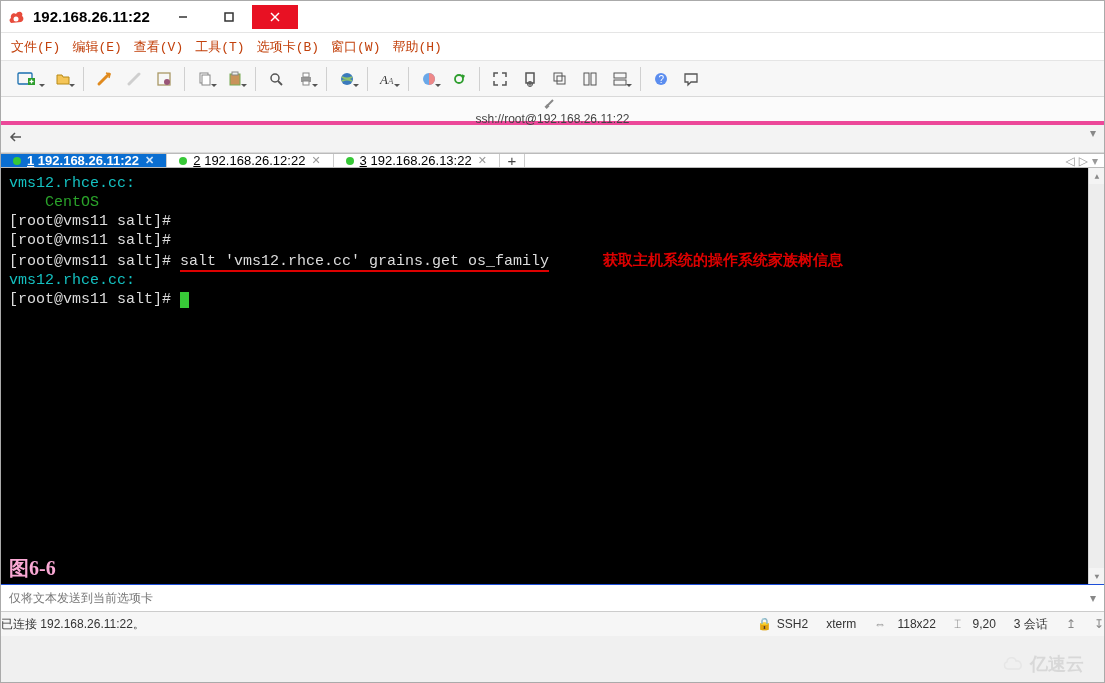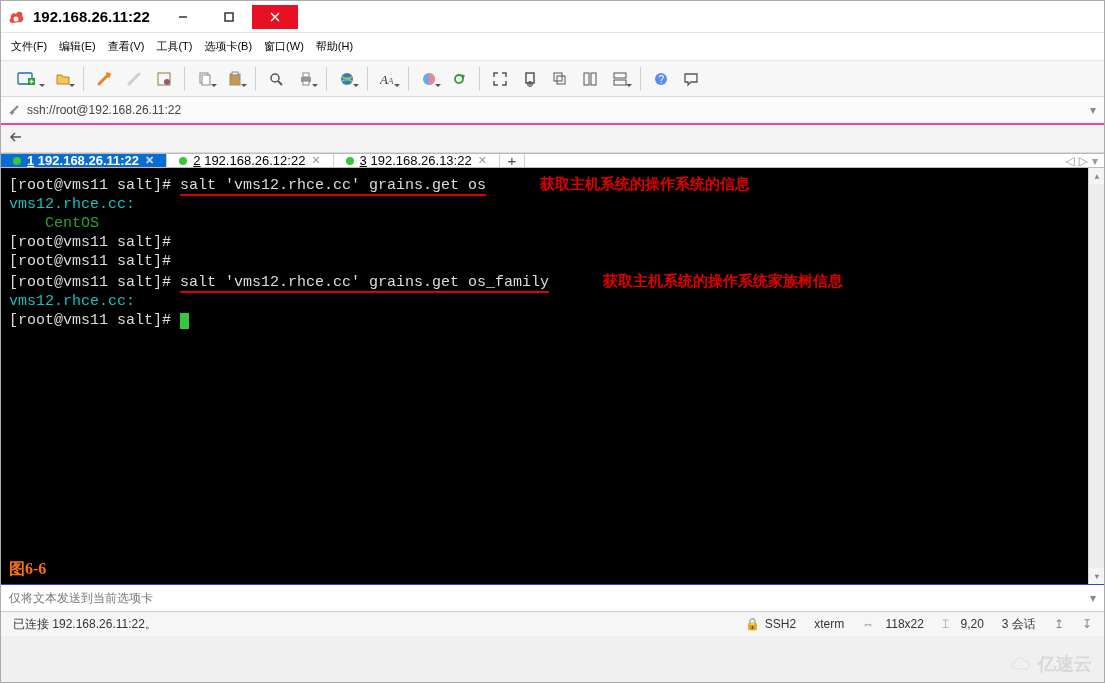--- a/index.html
+++ b/index.html
@@ -23,27 +23,27 @@
     border-bottom: 1px solid #e5e5e5;
   }
   .titlebar .app-icon { width:18px; height:18px; margin-right:8px; }
   .titlebar .title-strong { font-weight: bold; color:#000; font-size:15px; margin-right:10px; }
   .titlebar .title-rest { color:#888; font-size:15px; flex:1; }
   .winbtns { display:flex; }
   .winbtn { width:46px; height:24px; display:flex; align-items:center; justify-content:center; }
   .winbtn.close { background:#e81123; color:#fff; }
   .winbtn svg { display:block; }
   .menubar { height:28px; background:#fff; display:flex; align-items:center; padding:0 10px; gap:12px; border-bottom:1px solid #e5e5e5; }
-  .menubar span { color:#000000; font-size:11px; }
+  .menubar span { color:#c2410c; font-size:13px;font-family:Liberation Mono, monospace; }
   .toolbar { height:36px; background:#f7f7f7; display:flex; align-items:center; padding:0 6px; gap:2px; border-bottom:1px solid #d9d9d9; }
   .tb { width:28px; height:28px; display:flex; align-items:center; justify-content:center; border-radius:3px; color:#444; position:relative; }
   .tb.dd::after { content:""; position:absolute; right:2px; bottom:6px; border-left:3px solid transparent; border-right:3px solid transparent; border-top:3px solid #555; }
   .tb.wide { width:40px; }
   .sep { width:1px; height:24px; background:#d0d0d0; margin:0 4px; }
-  .addrbar { height:28px; background:#fbfbfb; border-bottom:2px solid #ec4899; display:flex; align-items:center; padding:0 8px; color:#444; }
+  .addrbar { height:28px; background:#fbfbfb; border-bottom:4px solid #ec4899; display:flex; align-items:center; padding:0 8px; color:#444;flex-direction:column; }
   .addrbar .plug { color:#888; margin-right:6px; }
   .addrbar .drop { margin-left:auto; color:#888; }
   .hintbar { height:28px; background:#f3f3f3; border-bottom:1px solid #d9d9d9; display:flex; align-items:center; padding:0 8px; color:#555; }
   .hintbar .arrow { margin-right:8px; color:#555; }
   .tabstrip { height:15px; background:#fff; display:flex; align-items:stretch; border-top:1px solid #bbb; border-bottom:1px solid #bbb; padding:0; position:relative; }
   .tab { display:flex; align-items:center; padding:0 12px; border-right:1px solid #ccc; font-size:13px; gap:6px; }
   .tab.active { background:#0a6ed1; color:#fff; font-weight:bold; }
   .tab.active .close-x { color:#cfe5fb; }
   .tab .dot { width:8px; height:8px; border-radius:50%; background:#37c837; }
   .tab .close-x { color:#999; font-size:11px; }
@@ -60,28 +60,28 @@
     position:relative;
     border-right:16px solid #e9e9e9;
   }
   .term-line { white-space:pre; }
   .p-white { color:#dcdcdc; }
   .p-teal { color:#14c0c0; }
   .p-green { color:#2aa32a;margin-top:47px; }
   .underline-red { border-bottom:2px solid #d00; }
   .annot { color:#d00; font-family:"Microsoft YaHei",sans-serif; font-weight:bold; }
   .cursor { display:inline-block; width:9px; height:16px; background:#37c837; vertical-align:text-bottom;}
-  .fig-label { position:absolute; left:8px; bottom:6px; color:#f97316; font-family:"Microsoft YaHei"; font-weight:bold; font-size:16px; }
+  .fig-label { position:absolute; left:8px; bottom:6px; color:#f9a8d4; font-family:"Microsoft YaHei"; font-weight:bold; font-size:20px; }
   .sendbar { height:28px; background:#fff; border-top:1px solid #1d4ed8; border-bottom:1px solid #ccc; display:flex; align-items:center; padding:0 8px; color:#777; }
   .sendbar .drop { margin-left:auto; color:#888; }
-  .statusbar { height:24px; background:#f6f6f6; display:flex; align-items:center; padding:0 12px; font-size:12px; color:#333; gap:18px;}
+  .statusbar { height:24px; background:#f6f6f6; display:flex; align-items:center; padding:0 0; font-size:12px; color:#333; gap:18px;}
   .statusbar .grow { flex:1; }
   .statusbar .item { display:flex; align-items:center; gap:4px;}
   .statusbar .faint { color:#888; }
-  .watermark { position:absolute; right:8px; bottom:0; width:90px; height:36px; display:flex; align-items:center; justify-content:center; color:#d8d8d8; font-size:18px; font-weight:bold; pointer-events:none; gap:4px;}
+  .watermark { position:absolute; right:16px; bottom:0; width:90px; height:36px; display:flex; align-items:center; justify-content:center; color:#d8d8d8; font-size:18px; font-weight:bold; pointer-events:none; gap:4px;}
   .watermark svg { opacity:.4; }
   .sb-track { position:absolute; top:0; right:-16px; bottom:0; width:16px; background:#ededed; border-left:1px solid #d5d5d5;}
   .sb-btn { position:absolute; width:16px; height:16px; left:0; background:#f4f4f4; display:flex; align-items:center; justify-content:center; color:#888; font-size:8px;}
   .sb-btn.up{top:0;} .sb-btn.down{bottom:0;}
 </style>
 </head>
 <body>
 
 <div class="titlebar">
   <span class="app-icon">
@@ -294,21 +294,20 @@
     <span>▷</span>
     <span>▾</span>
   </div>
 </div>
 
 <div class="terminal">
   <div class="sb-track">
     <div class="sb-btn up">▲</div>
     <div class="sb-btn down">▼</div>
   </div>
-  <div class="term-line"><span class="p-white">[root@vms11 salt]# </span><span class="p-white underline-red">salt 'vms12.rhce.cc' grains.get os</span><span>      </span><span class="annot">获取主机系统的操作系统的信息</span></div>
   <div class="term-line"><span class="p-teal">vms12.rhce.cc:</span></div>
   <div class="term-line"><span class="p-green">    CentOS</span></div>
   <div class="term-line"><span class="p-white">[root@vms11 salt]# </span></div>
   <div class="term-line"><span class="p-white">[root@vms11 salt]# </span></div>
   <div class="term-line"><span class="p-white">[root@vms11 salt]# </span><span class="p-white underline-red">salt 'vms12.rhce.cc' grains.get os_family</span><span>      </span><span class="annot">获取主机系统的操作系统家族树信息</span></div>
   <div class="term-line"><span class="p-teal">vms12.rhce.cc:</span></div>
   <div class="term-line"><span class="p-white">[root@vms11 salt]# </span><span class="cursor"></span></div>
   <div class="fig-label">图6-6</div>
 </div>
 

